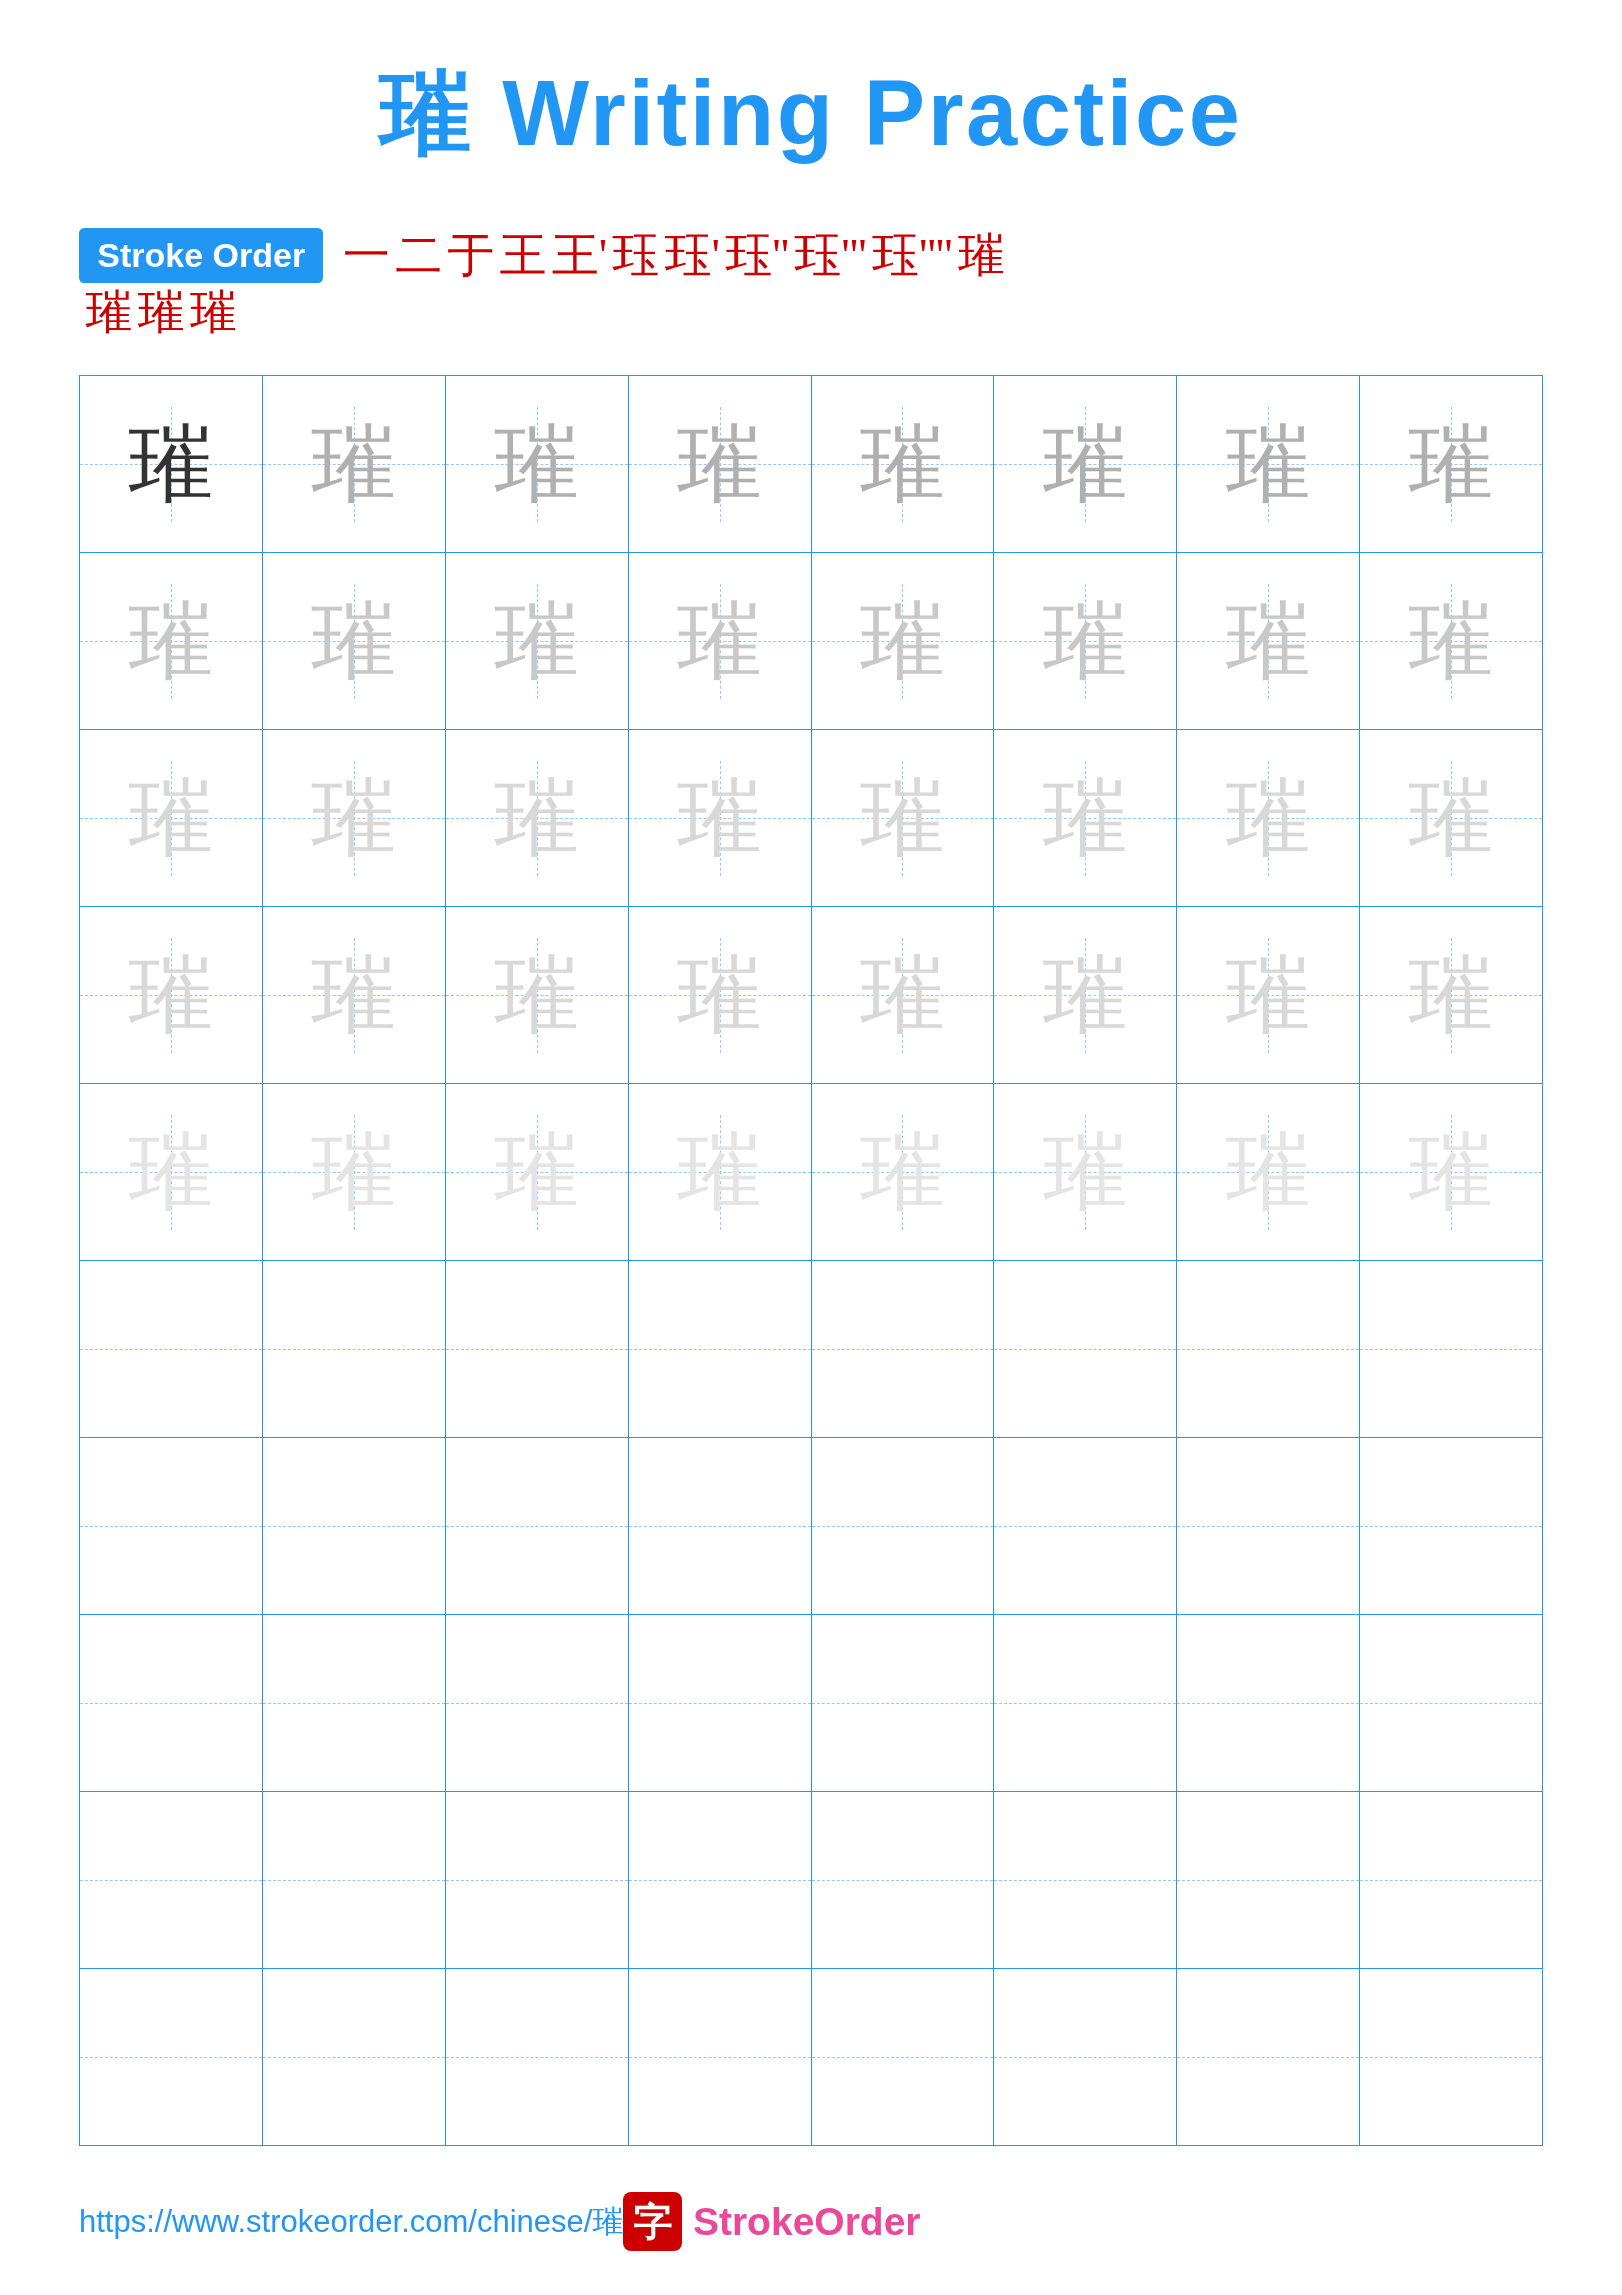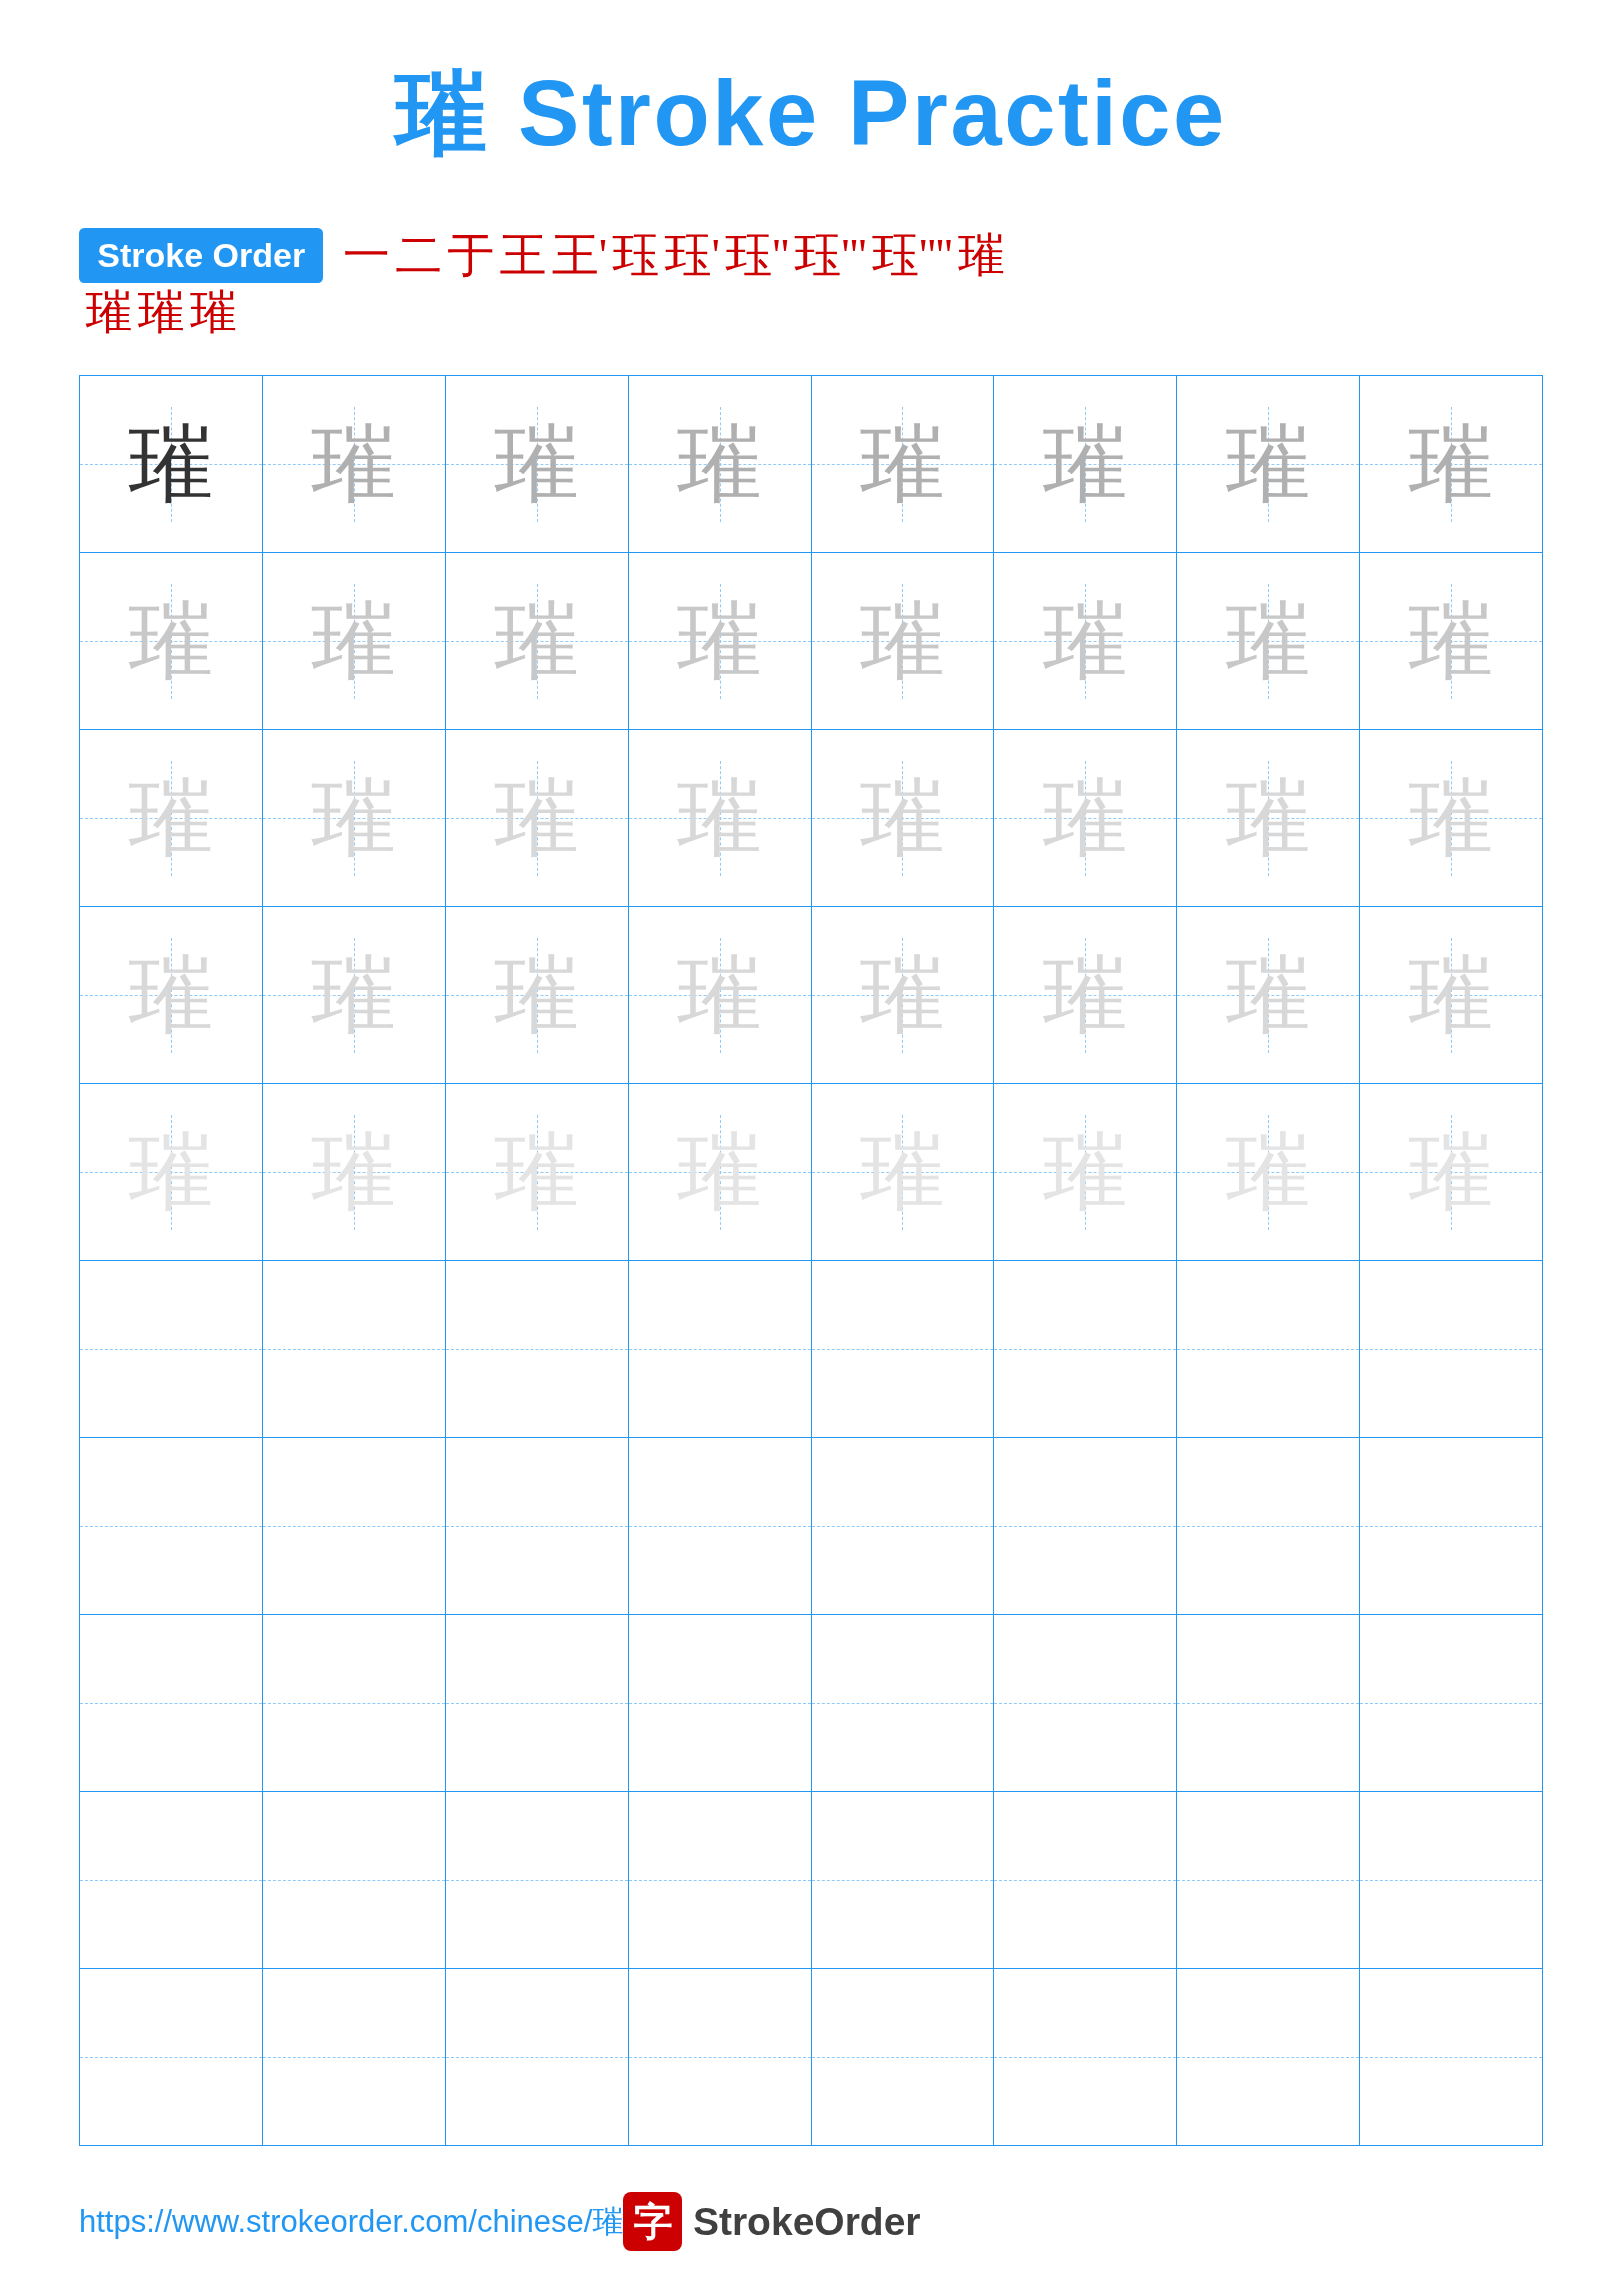--- a/index.html
+++ b/index.html
@@ -199,36 +199,36 @@
       justify-content: center;
       color: white;
       font-size: 39px;
       font-family: serif;
       font-weight: bold;
     }
 
     .footer-logo-text {
       font-size: 39px;
       font-weight: bold;
-      color: #404040;
+      color: #ec4899;
       font-family: sans-serif;
     }
 
     .row-height {
       height: 177px;
     }
   </style>
 </head>
 <body>
 
 <div class="page-container">
 
   <div class="title-section">
     <h1 class="title-text">
-      <span>璀 Stroke Practice</span>
+      <span>璀 Writing Practice</span>
     </h1>
   </div>
 
   <div class="stroke-order-section">
     <div class="stroke-order-row">
       <span class="stroke-order-badge">Stroke Order</span>
       <div class="stroke-chars">
         <span class="stroke-char">一</span>
         <span class="stroke-char">二</span>
         <span class="stroke-char">于</span>

